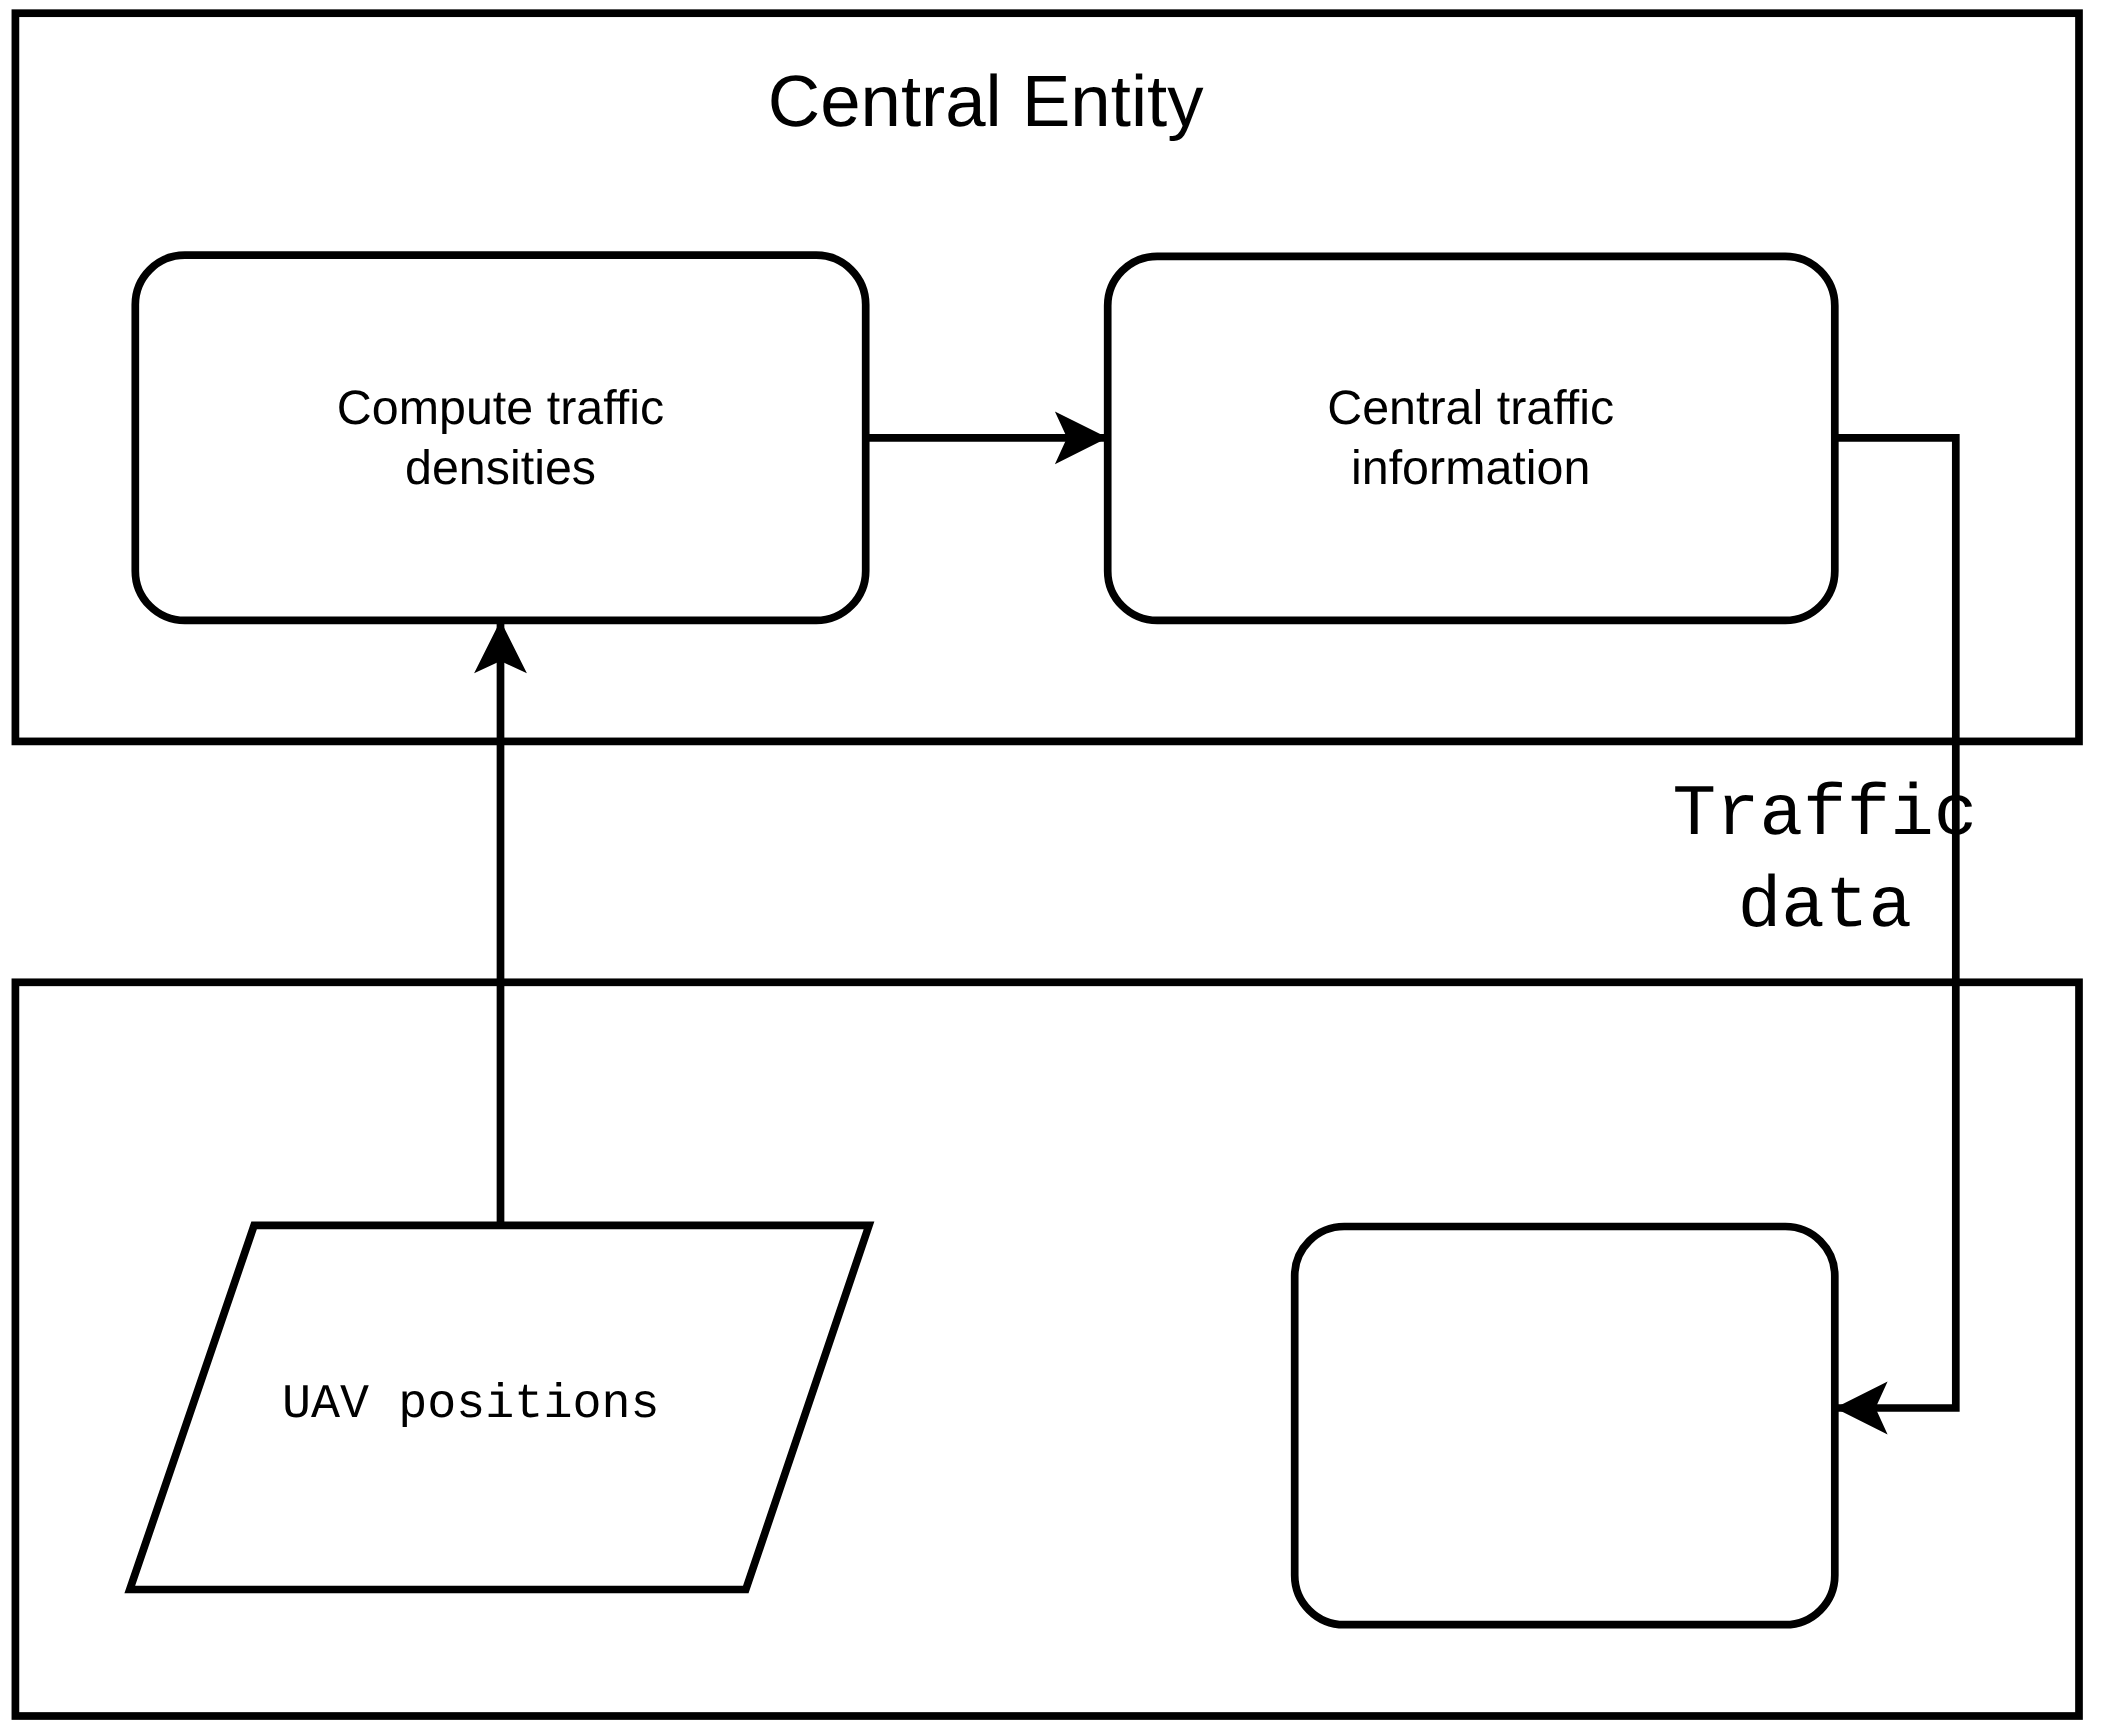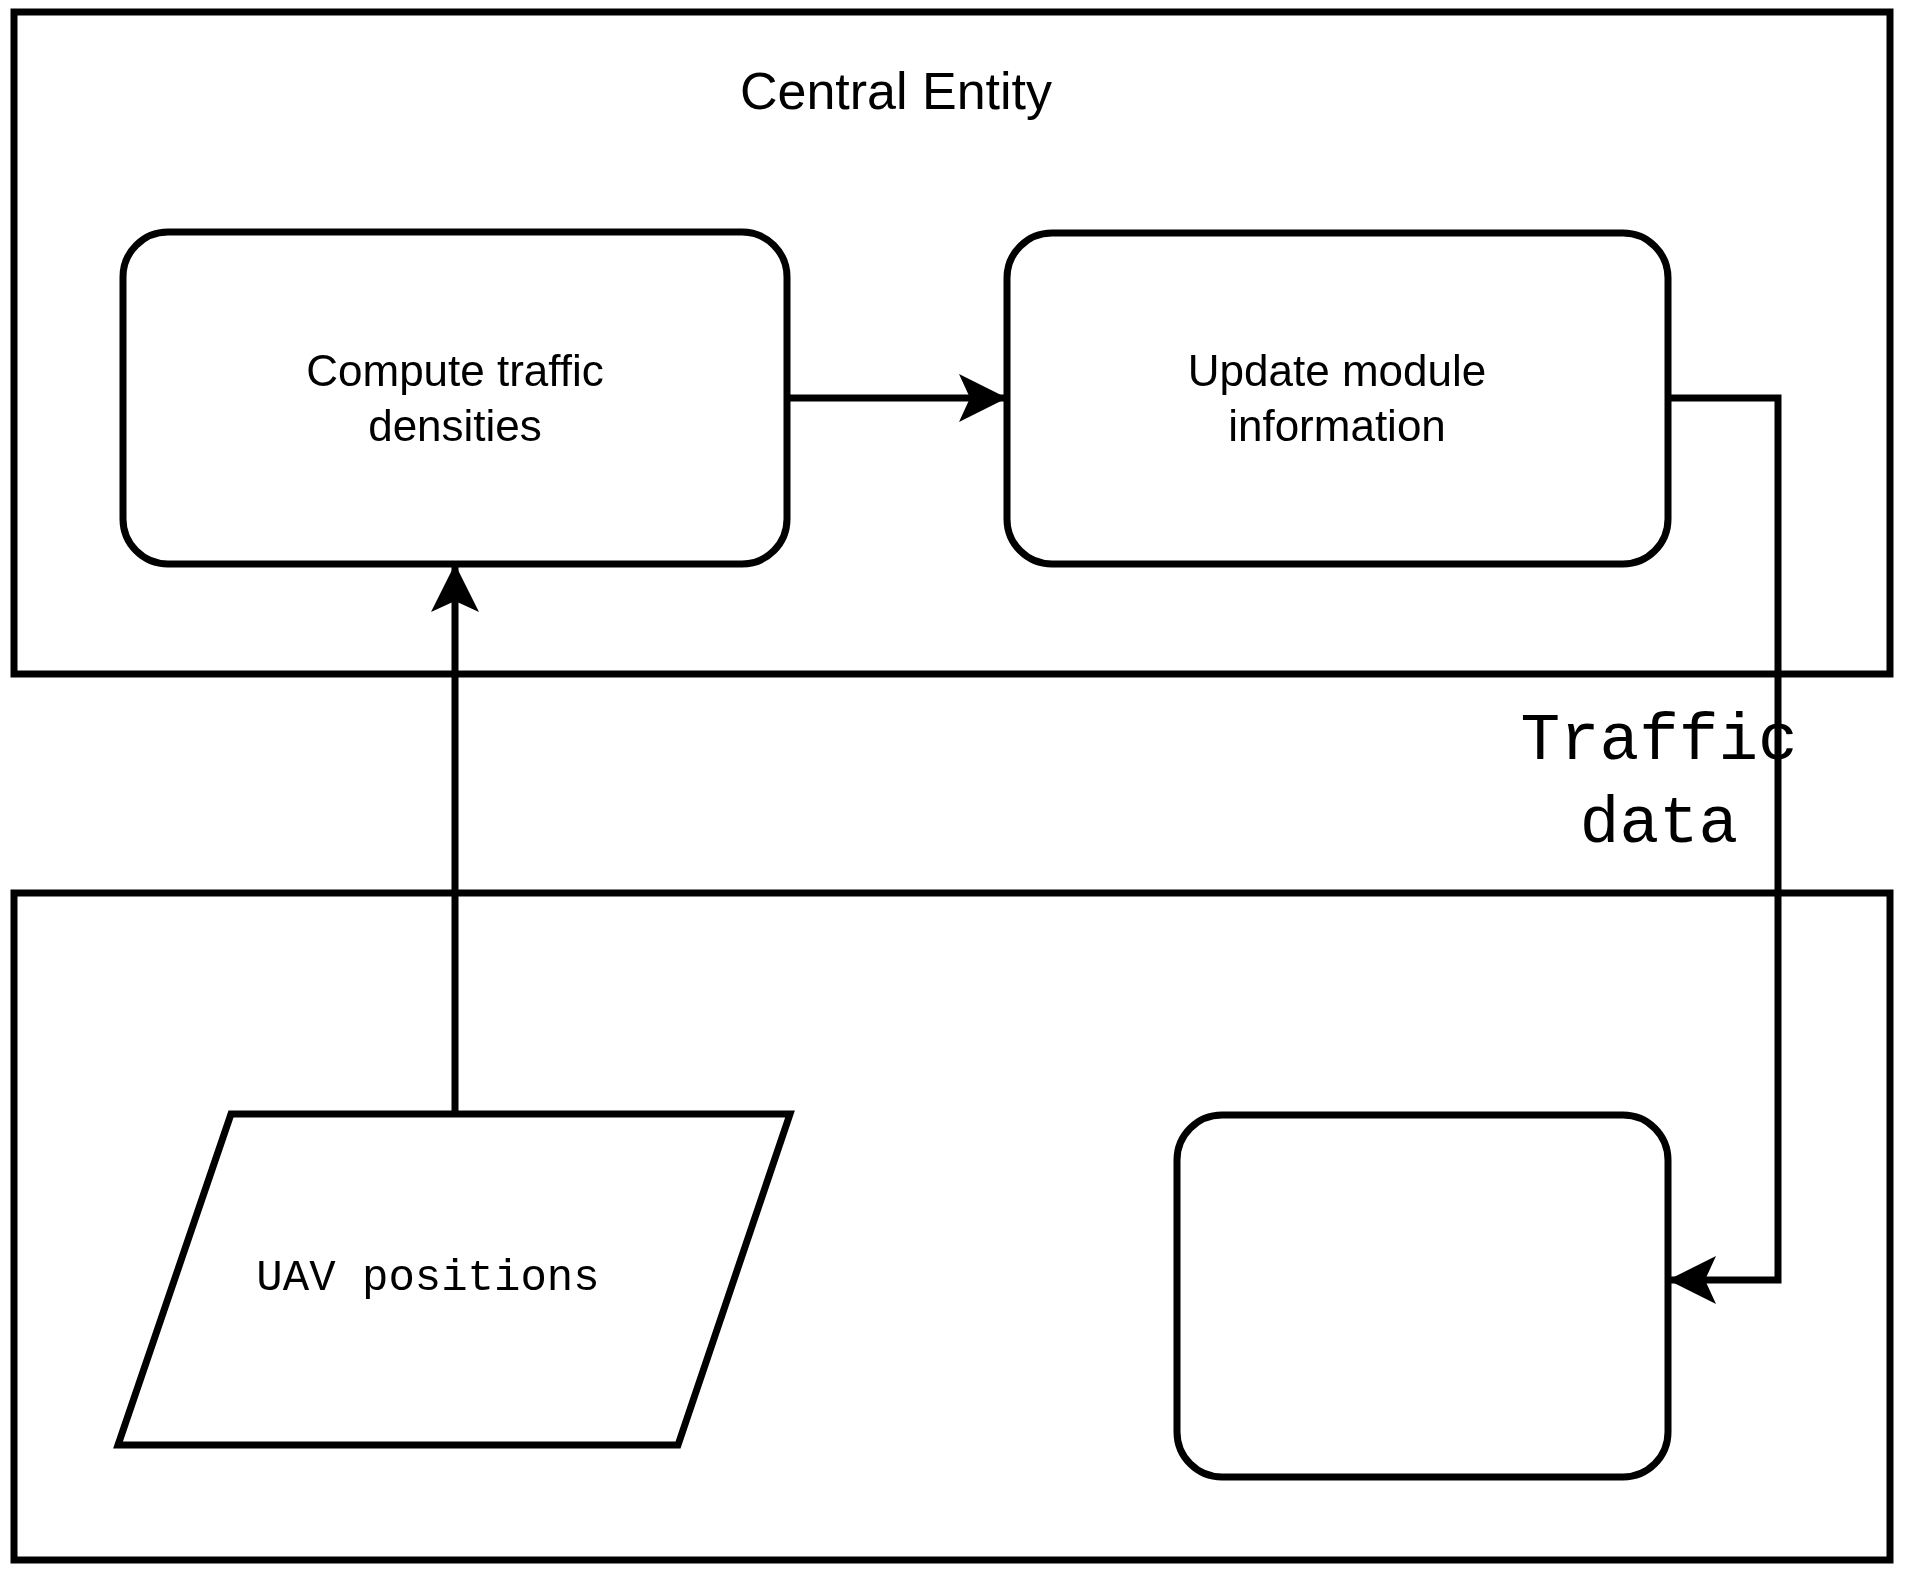--- a/index.html
+++ b/index.html
@@ -24,21 +24,21 @@
   .label {
     position: absolute;
     transform: translate(-50%, -50%);
     text-align: center;
     white-space: pre-line;
     line-height: 1.25;
     color: #000000;
     user-select: none;
   }
   .container-title {
-    font-size: 52px;
+    font-size: 66px;
     line-height: 1.1;
     white-space: nowrap;
   }
   .node-label {
     font-size: 44px;
   }
   .edge-label {
     font-size: 66px;
     font-family: Liberation Mono, monospace;
   }
@@ -73,21 +73,21 @@
 
     <path d="M1668,398 L1778,398 L1778,1280 L1668,1280" fill="none" stroke="#000000" stroke-width="7" marker-end="url(#arrowhead)"></path>
   </svg>
 
   <div class="label container-title" style="left:896px; top:92px;">Central Entity</div>
 
 
   <div class="label node-label" style="left:455px; top:398px;">Compute traffic
 densities</div>
 
-  <div class="label node-label" style="left:1337px; top:398px;">Update module
+  <div class="label node-label" style="left:1337px; top:398px;">Central traffic
 information</div>
 
 
   <div class="label node-label" style="left:428px; top:1278px;font-family:Liberation Mono, monospace;">UAV positions</div>
 
   <div class="label edge-label" style="left:1659px; top:783px;">Traffic
 data</div>
 
 </div>
 

